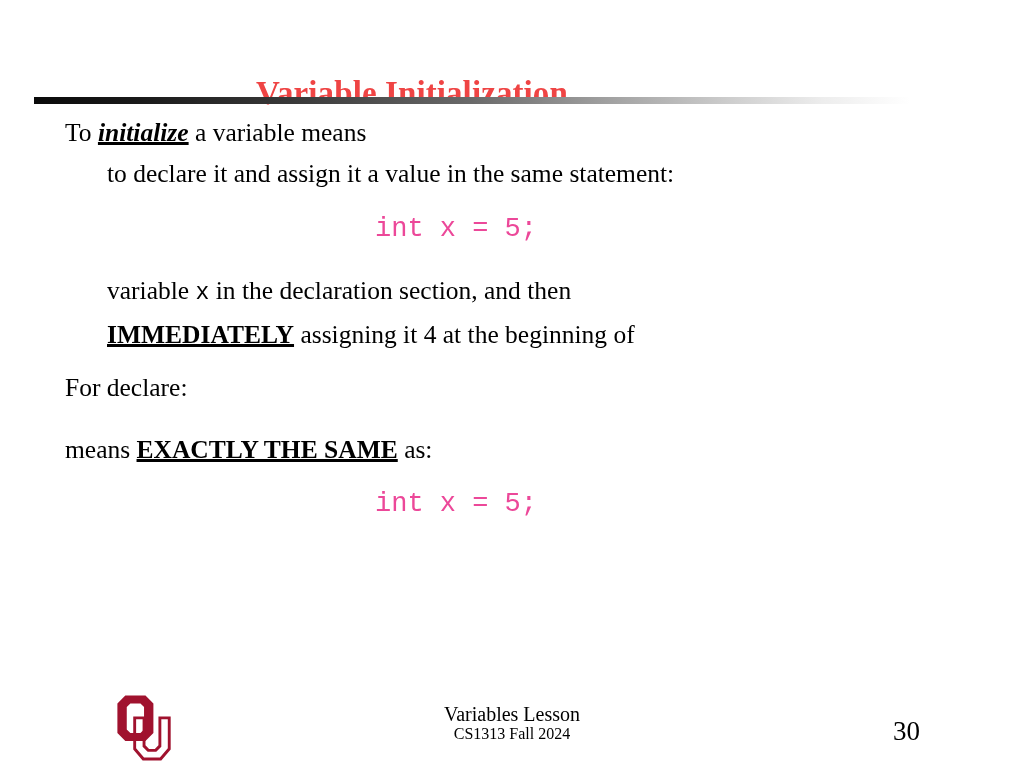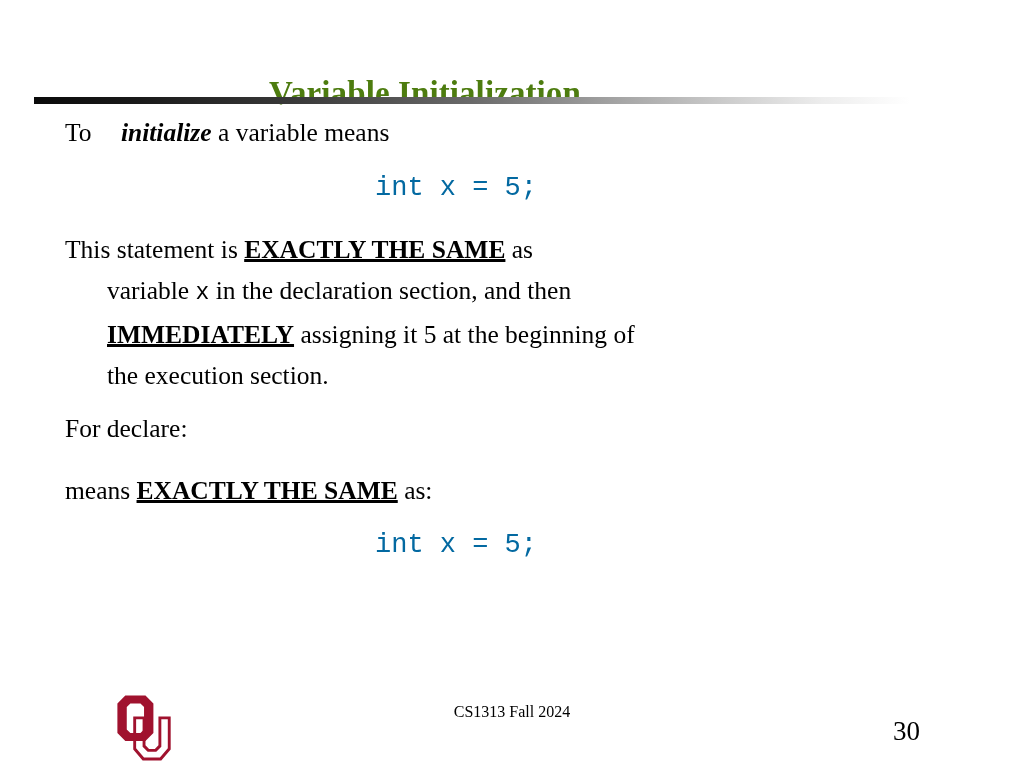--- a/index.html
+++ b/index.html
@@ -21,30 +21,30 @@
     position: absolute;
     inset: 0;
     width: 1024px;
     height: 768px;
     background: #ffffff;
   }
 
   
   .slide-title {
     position: absolute;
-    left: 17px;
+    left: 4px;
     top: 51px;
     width: 816px;
     text-align: center;
     font-family: "Liberation Serif", "DejaVu Serif", serif;
     font-weight: bold;
     font-size: 33px;
     line-height: 40px;
     letter-spacing: 0.1px;
-    color: #4d7c0f;
+    color: #ef4444;
   }
 
   .title-rule {
     position: absolute;
     left: 34px;
     top: 97px;
     width: 876px;
     height: 7px;
     background: linear-gradient(to right,
         #0a0a0a 0%,
@@ -76,43 +76,43 @@
     text-indent: 0;
     white-space: nowrap;
   }
   .para .l2 {
     padding-left: 107px;
     white-space: nowrap;
   }
   .biu {
     font-weight: bold;
     font-style: italic;
+    text-decoration: underline;
     text-decoration-thickness: 3px;
     text-underline-offset: 1px;
-    margin-left: 23px;
   }
   .bu {
     font-weight: bold;
     text-decoration: underline;
     text-decoration-thickness: 3px;
     text-underline-offset: 1px;
   }
 
   .mono-inline {
     font-family: "Liberation Mono", "DejaVu Sans Mono", monospace;
     font-size: 23px;
   }
 
   .code-line {
     font-family: "Liberation Mono", "DejaVu Sans Mono", monospace;
     font-size: 27px;
     line-height: 49px;
     padding-left: 375px;
     white-space: pre;
-    color: #0369a1;
+    color: #ec4899;
   }
 
   .sp-after-p1 { height: 11px; }
   .sp-after-code1 { height: 16px; }
   .sp-after-p2 { height: 12px; }
   .sp-after-p3 { height: 10px; }
   .sp-after-code2 { height: 11px; }
 
   
   .footer-logo {
@@ -153,33 +153,32 @@
 <div class="slide">
 
   <h1 class="slide-title">Variable Initialization</h1>
 
   <div class="title-rule"></div>
 
   <div class="body-area">
 
     <div class="para">
       <div class="l1"><span>To </span><span class="biu">initialize</span><span> a variable means</span></div>
+      <div class="l2">to declare it and assign it a value in the same statement:</div>
     </div>
 
     <div class="sp-after-p1"></div>
 
     <div class="code-line">int x = 5;</div>
 
     <div class="sp-after-code1"></div>
 
     <div class="para">
-      <div class="l1"><span>This statement is </span><span class="bu">EXACTLY THE SAME</span><span> as</span></div>
       <div class="l2"><span>variable </span><span class="mono-inline">x</span><span> in the declaration section, and then</span></div>
-      <div class="l2"><span class="bu">IMMEDIATELY</span><span> assigning it 5 at the beginning of</span></div>
-      <div class="l2">the execution section.</div>
+      <div class="l2"><span class="bu">IMMEDIATELY</span><span> assigning it 4 at the beginning of</span></div>
     </div>
 
     <div class="sp-after-p2"></div>
 
     <div class="para">
       <div class="l1">For declare:</div>
     </div>
 
     <div class="sp-after-p3"></div>
 
@@ -206,18 +205,19 @@
 
         <path d="M42 34 L59 34 L59 74 L64 79 L72 79 L77 74 L77 34 L94 34
                  L94 80 L81 95 L55 95 L42 80 Z
                  M46 38 L46 78 L57 91 L79 91 L90 78 L90 38 L81 38 L81 76
                  L74 83 L62 83 L55 76 L55 38 Z" fill-rule="evenodd"></path>
       </g>
     </svg>
   </div>
 
   <div class="footer-center">
+    <div class="fl1">Variables Lesson</div>
     <div class="fl2">CS1313 Fall 2024</div>
   </div>
 
   <div class="page-number">30</div>
 
 </div>
 
 </body></html>

